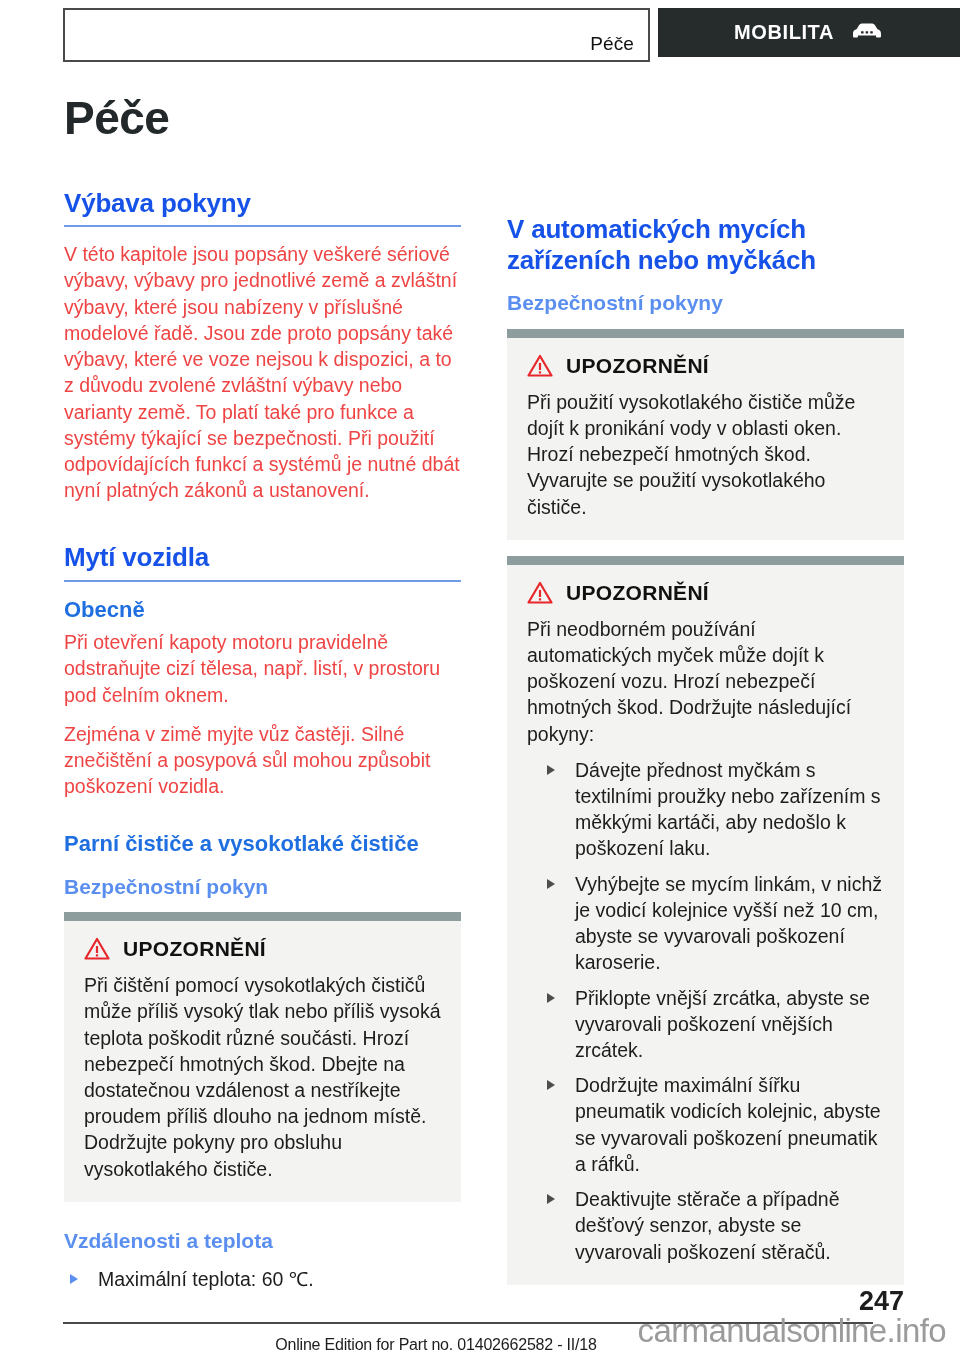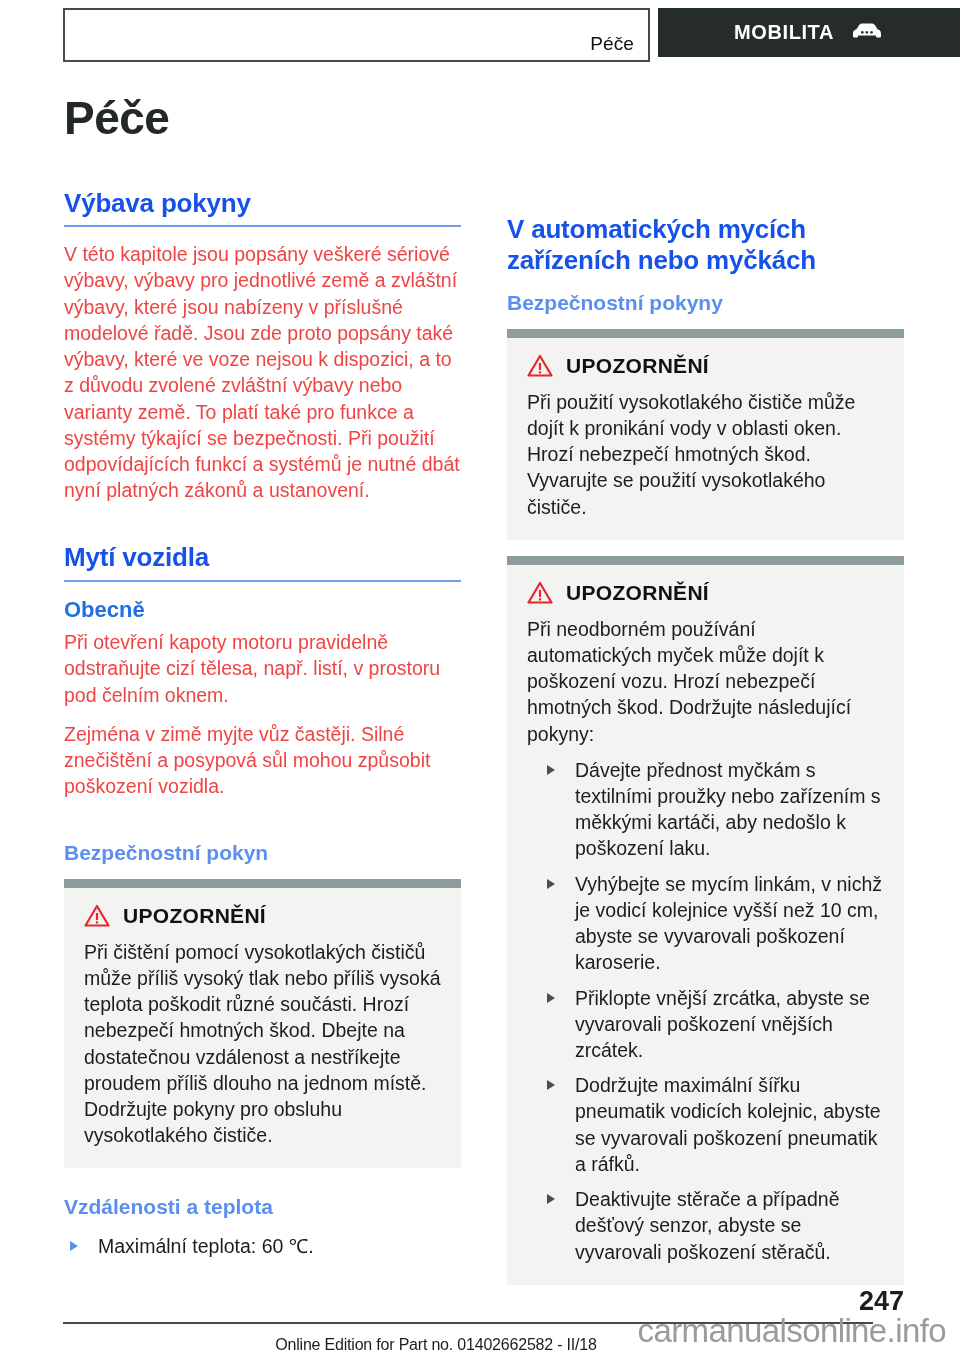--- a/index.html
+++ b/index.html
@@ -255,20 +255,21 @@
 
     <h1 class="h-main">Mytí vozidla</h1>
     <hr class="rule">
 
     <h2 class="h-sub">Obecně</h2>
     <p class="body">Při otevření kapoty motoru pravidelně odstraňujte cizí tělesa, např. listí, v prostoru pod čelním oknem.</p>
     <p class="body">Zejména v zimě myjte vůz častěji. Silné znečištění a posypová sůl mohou způsobit poškození vozidla.</p>
 
     <div class="gap-md"></div>
 
+    <h2 class="h-sub">Parní čističe a vysokotlaké čističe</h2>
 
     <div class="gap-sm"></div>
 
     <h3 class="h-sub2">Bezpečnostní pokyn</h3>
 
     <div class="warn-box">
       <div class="warn-bar"></div>
       <div class="warn-inner">
         <div class="warn-head">
           <span>

